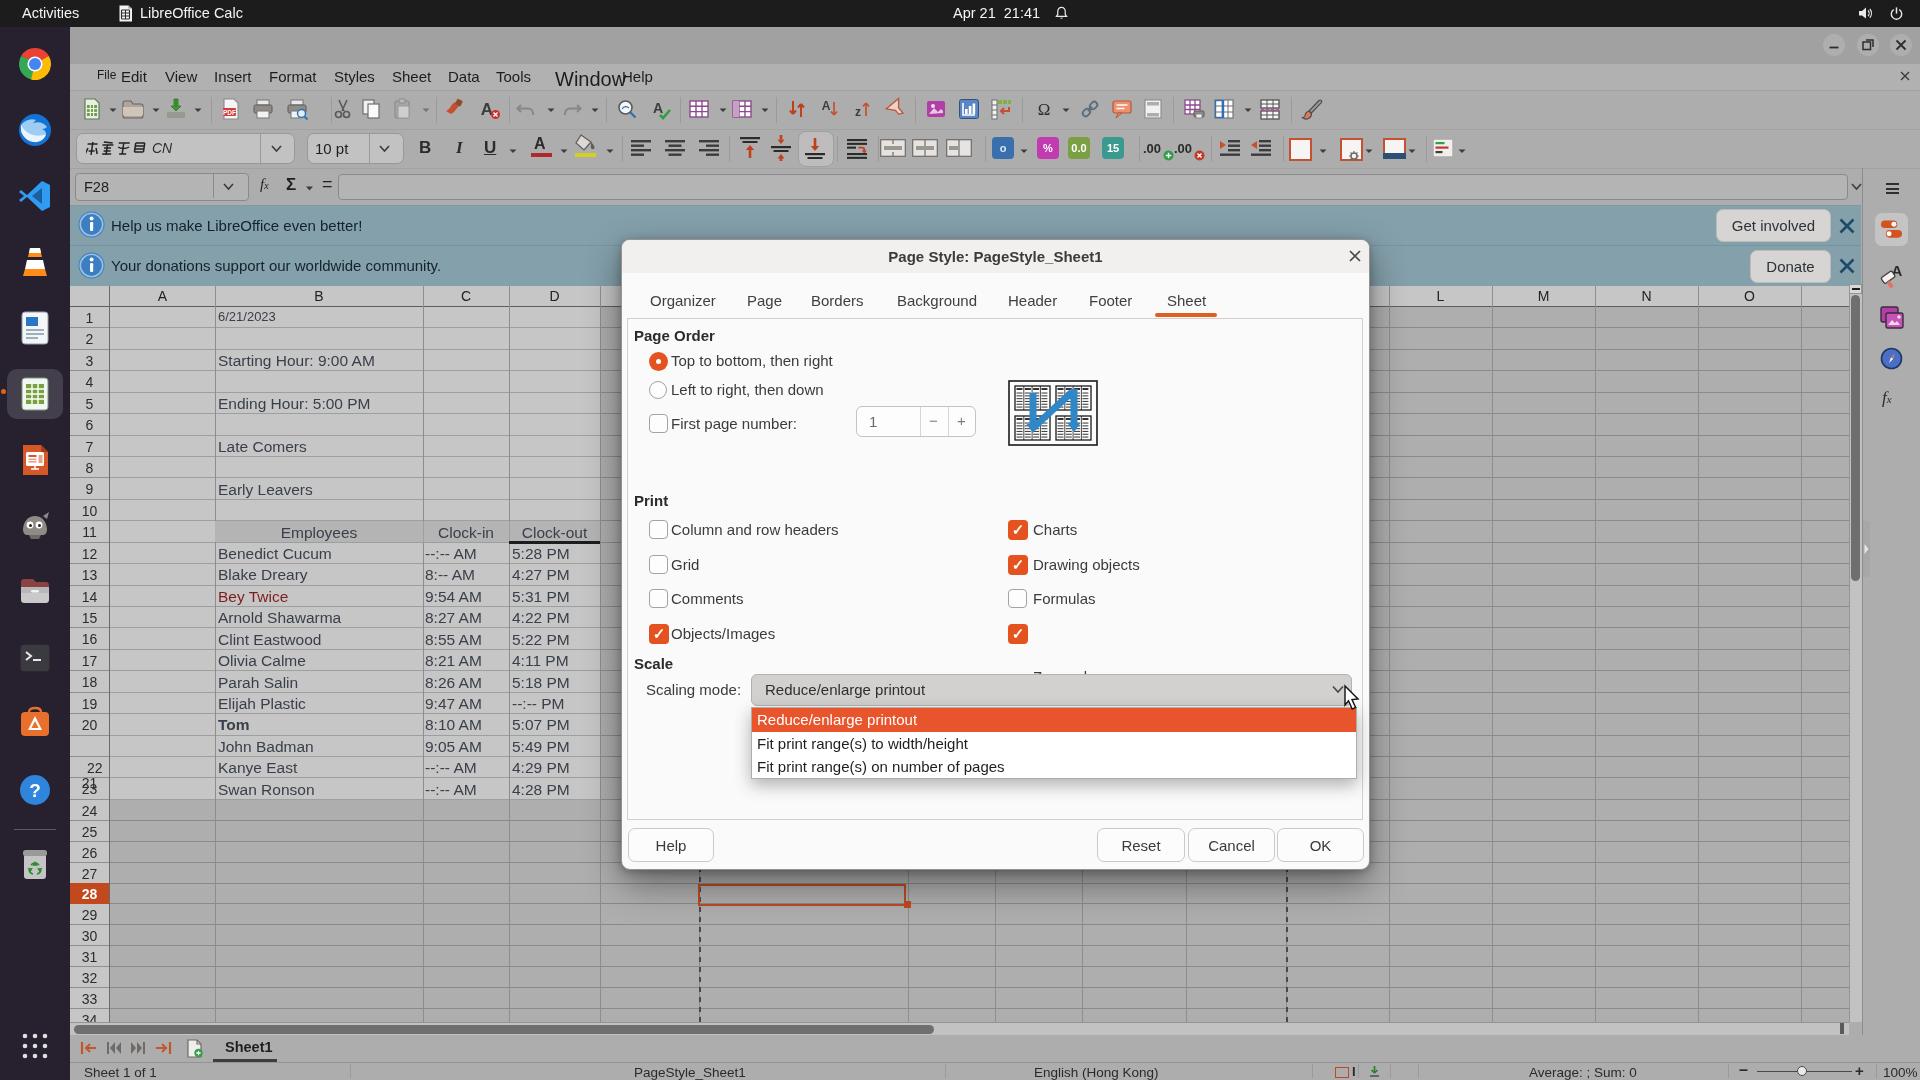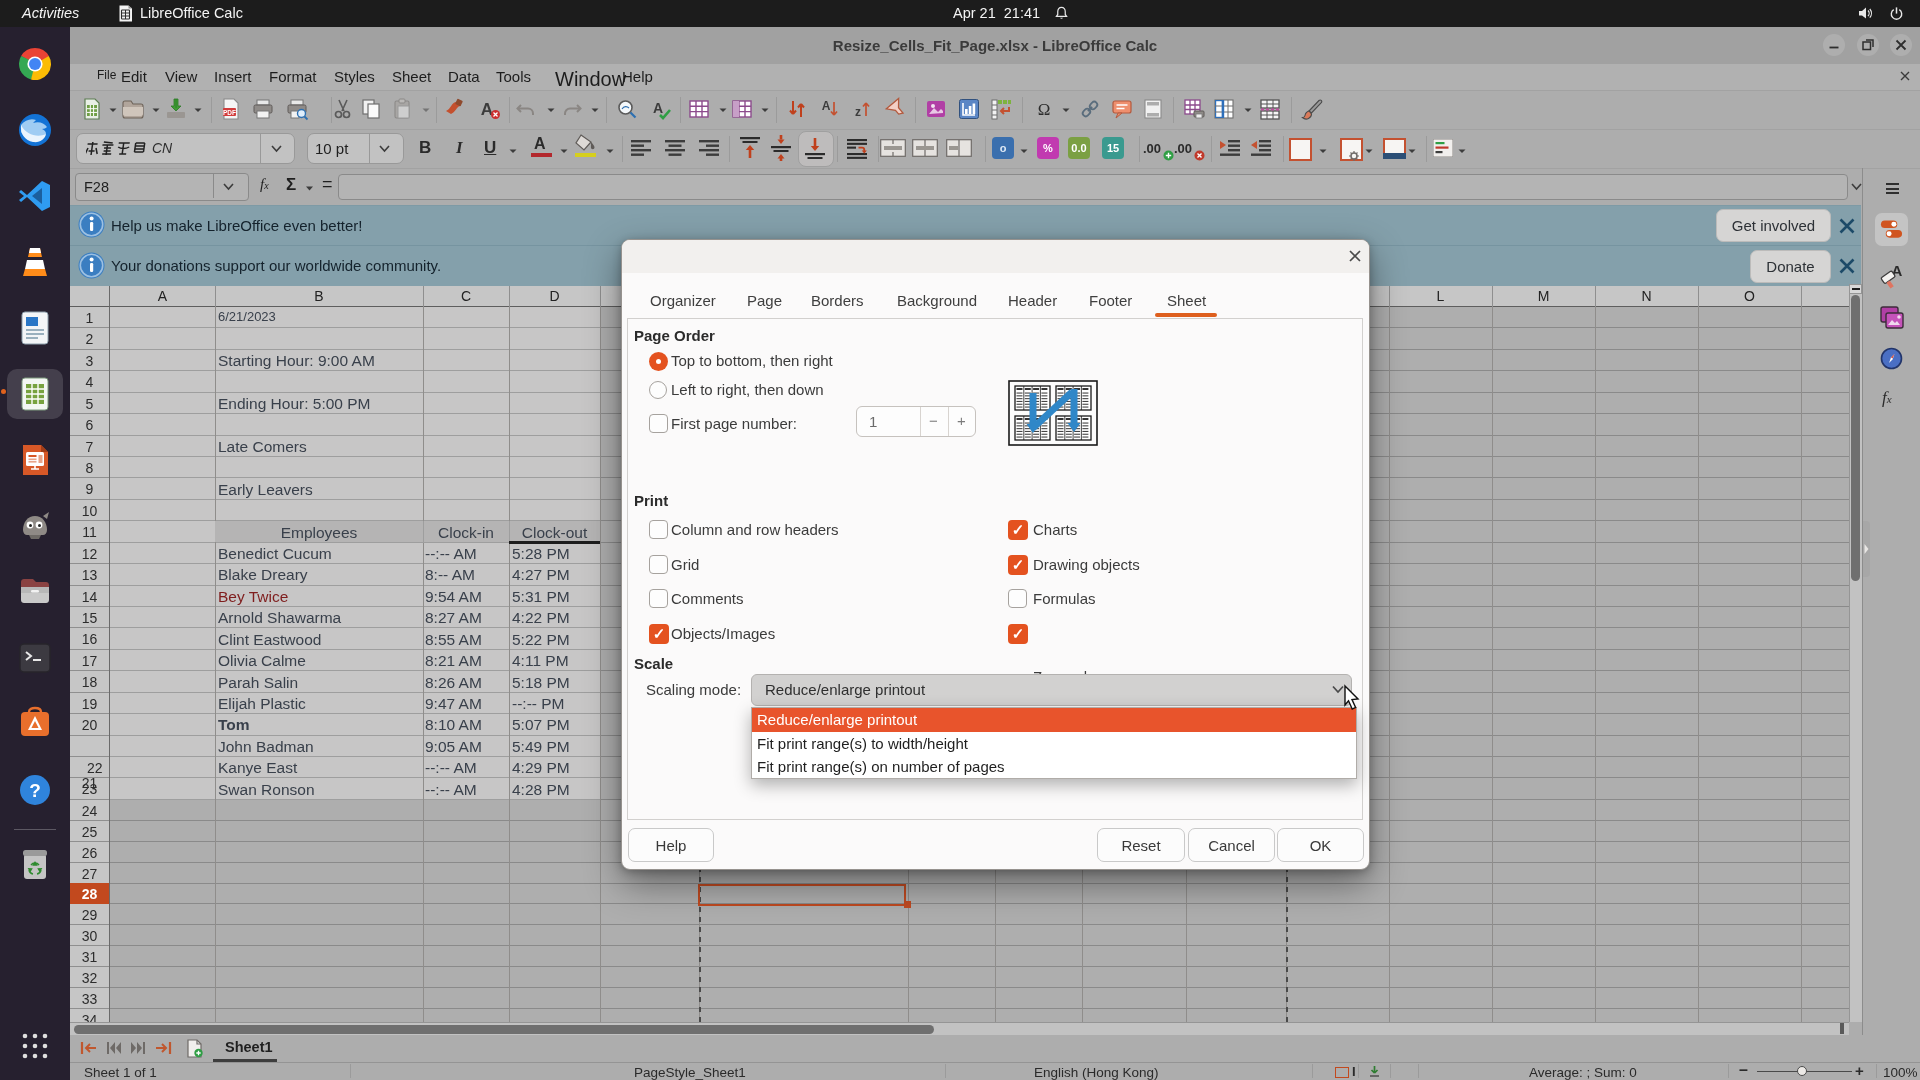--- a/index.html
+++ b/index.html
@@ -16,21 +16,21 @@
   color:#3a3a3a;font-size:15px;display:flex;align-items:center;justify-content:center;}
 .cb{position:absolute;width:17px;height:17px;background:#fdfdfd;border:1.5px solid #a6a29e;border-radius:4px;}
 .cbc{position:absolute;width:20px;height:20px;background:#e4521f;border-radius:4px;color:#fff;
   font-weight:bold;font-size:15px;display:flex;align-items:center;justify-content:center;}
 .dlabel{position:absolute;font-size:15px;color:#3b3b3b;white-space:nowrap;}
 .glabel{position:absolute;font-size:15px;font-weight:bold;color:#2b2b2b;white-space:nowrap;}
 </style></head><body>
 <div id="screen">
 
 <div class="abs" style="left:0;top:0;width:1920px;height:27px;background:#1c1c1c;"></div>
-<div class="tx" style="left:22px;top:5px;font-size:14.5px;color:#f4f4f4;font-style:italic;">Activities</div>
+<div class="tx" style="left:22px;top:5px;font-size:14.5px;color:#f4f4f4;">Activities</div>
 <svg class="abs" style="left:118px;top:5px" width="15" height="17" viewBox="0 0 15 17">
 <path d="M1.5 0.5h9L14 3.5v13h-12.5z" fill="#f2f2f2"></path>
       <path d="M10.5 0.5l3.5 3h-3.5z" fill="#8f8f8f"></path>
 <rect x="3.5" y="5" width="8" height="9" rx="0.8" fill="none" stroke="#2c2c2c" stroke-width="1.1"></rect>
 <path d="M3.5 8h8M3.5 11h8M7.5 5v9" stroke="#2c2c2c" stroke-width="1"></path>
     </svg>
 <div class="tx" style="left:140px;top:5px;font-size:14.5px;color:#f4f4f4;">LibreOffice Calc</div>
 <div class="tx" style="left:953px;top:5px;font-size:14.5px;color:#f4f4f4;">Apr 21&nbsp; 21:41</div>
 <svg class="abs" style="left:1054px;top:6px" width="15" height="15" viewBox="0 0 16 16">
 <path d="M8 1.5c-2.6 0-4 2-4 4.5v3L2.6 11h10.8L12 9V6c0-2.5-1.4-4.5-4-4.5z" fill="none" stroke="#e8e8e8" stroke-width="1.3"></path>
@@ -144,21 +144,20 @@
         <circle cx="18" cy="8" r="2.3" fill="#dedede"></circle>
         <circle cx="28" cy="8" r="2.3" fill="#dedede"></circle>
         <circle cx="8" cy="18" r="2.3" fill="#dedede"></circle>
         <circle cx="18" cy="18" r="2.3" fill="#dedede"></circle>
         <circle cx="28" cy="18" r="2.3" fill="#dedede"></circle>
         <circle cx="8" cy="28" r="2.3" fill="#dedede"></circle>
         <circle cx="18" cy="28" r="2.3" fill="#dedede"></circle>
         <circle cx="28" cy="28" r="2.3" fill="#dedede"></circle>
       </svg></div>
 <div class="abs" style="left:70px;top:27px;width:1850px;height:37px;background:#a1a1a1;border-bottom:1px solid #7a7a7a;"></div>
-<div class="tx" style="left:70px;top:37px;width:1850px;text-align:center;font-size:15px;font-weight:bold;color:#3b3b3b;">Resize_Cells_Fit_Page.xlsx - LibreOffice Calc</div>
 <div class="abs" style="left:1823px;top:34px;width:22px;height:22px;border-radius:50%;background:#aeaeae;"></div>
 <div class="abs" style="left:1857px;top:34px;width:22px;height:22px;border-radius:50%;background:#aeaeae;"></div>
 <div class="abs" style="left:1890px;top:34px;width:22px;height:22px;border-radius:50%;background:#aeaeae;"></div>
 <svg class="abs" style="left:1826px;top:37px" width="16" height="16" viewBox="0 0 16 16">
       <path d="M3.5 10.5h9" stroke="#2e2e2e" stroke-width="1.8"></path>
     </svg>
 <svg class="abs" style="left:1860px;top:37px" width="16" height="16" viewBox="0 0 16 16">
       <rect x="3" y="5" width="7.5" height="7.5" fill="none" stroke="#2e2e2e" stroke-width="1.5"></rect>
       <path d="M6 3h7v7" fill="none" stroke="#2e2e2e" stroke-width="1.5"></path>
     </svg>
@@ -822,20 +821,21 @@
       <circle cx="20" cy="12" r="1.8" fill="#f0d9ee"></circle>
     </svg>
 <svg class="abs" style="left:1880px;top:347px" width="23" height="23" viewBox="0 0 23 23">
       <circle cx="11.5" cy="11.5" r="10" fill="#4a6fc4" stroke="#22356b" stroke-width="1.6"></circle>
       <path d="M14.5 7l-2 5.5L9 16l2-5.5z" fill="#fff"></path>
       <path d="M14.5 7l-3.5 3.5 1.5 1z" fill="#d04a3a"></path>
     </svg>
 <div class="tx" style="left:1882px;top:388px;font-size:17px;font-style:italic;font-family:'Liberation Serif',serif;color:#2b2b2b;">f<span style="font-size:11px;">x</span></div>
 <div class="abs" style="left:621px;top:239px;width:749px;height:631px;background:#fbfafa;border:1px solid #96928e;border-radius:9px;box-shadow:0 14px 36px rgba(0,0,0,0.42),0 2px 8px rgba(0,0,0,0.25);box-sizing:border-box;"></div>
 <div class="abs" style="left:622px;top:240px;width:747px;height:33px;background:#f2f0ee;border-radius:8px 8px 0 0;"></div>
+<div class="tx" style="left:621px;top:248px;width:749px;text-align:center;font-size:15px;font-weight:bold;color:#3b3b3b;">Page Style: PageStyle_Sheet1</div>
 <svg class="abs" style="left:1347px;top:248px" width="16" height="16" viewBox="0 0 16 16">
       <path d="M3 3l10 10M13 3L3 13" stroke="#4a4a4a" stroke-width="1.7"></path>
     </svg>
 <div class="tx" style="left:650px;top:292px;font-size:15px;color:#3f3f3f;">Organizer</div>
 <div class="tx" style="left:747px;top:292px;font-size:15px;color:#3f3f3f;">Page</div>
 <div class="tx" style="left:811px;top:292px;font-size:15px;color:#3f3f3f;">Borders</div>
 <div class="tx" style="left:897px;top:292px;font-size:15px;color:#3f3f3f;">Background</div>
 <div class="tx" style="left:1008px;top:292px;font-size:15px;color:#3f3f3f;">Header</div>
 <div class="tx" style="left:1089px;top:292px;font-size:15px;color:#3f3f3f;">Footer</div>
 <div class="tx" style="left:1167px;top:292px;font-size:15px;color:#3f3f3f;">Sheet</div>

